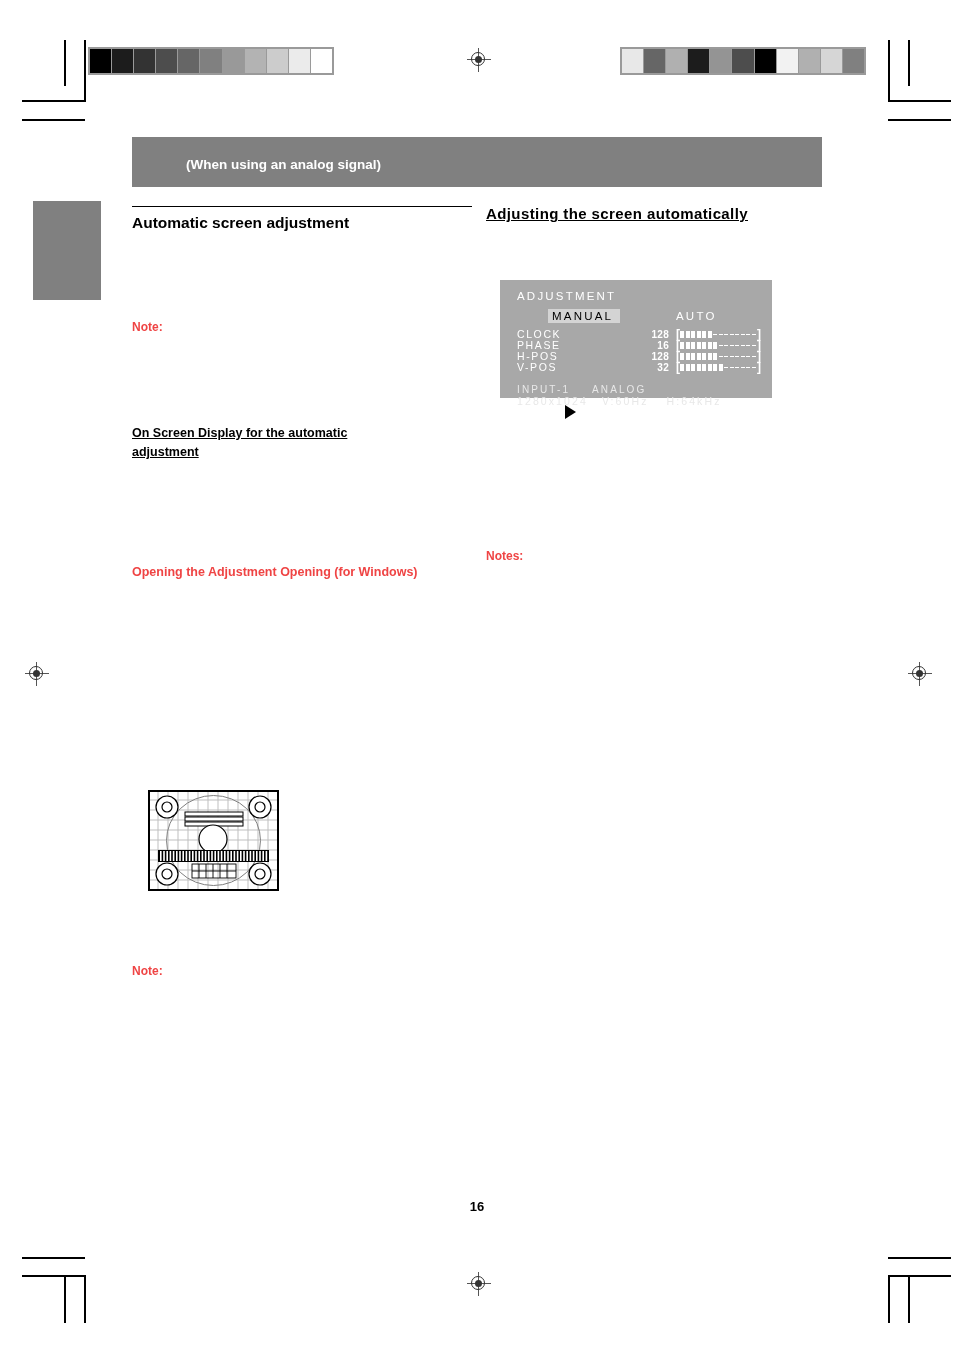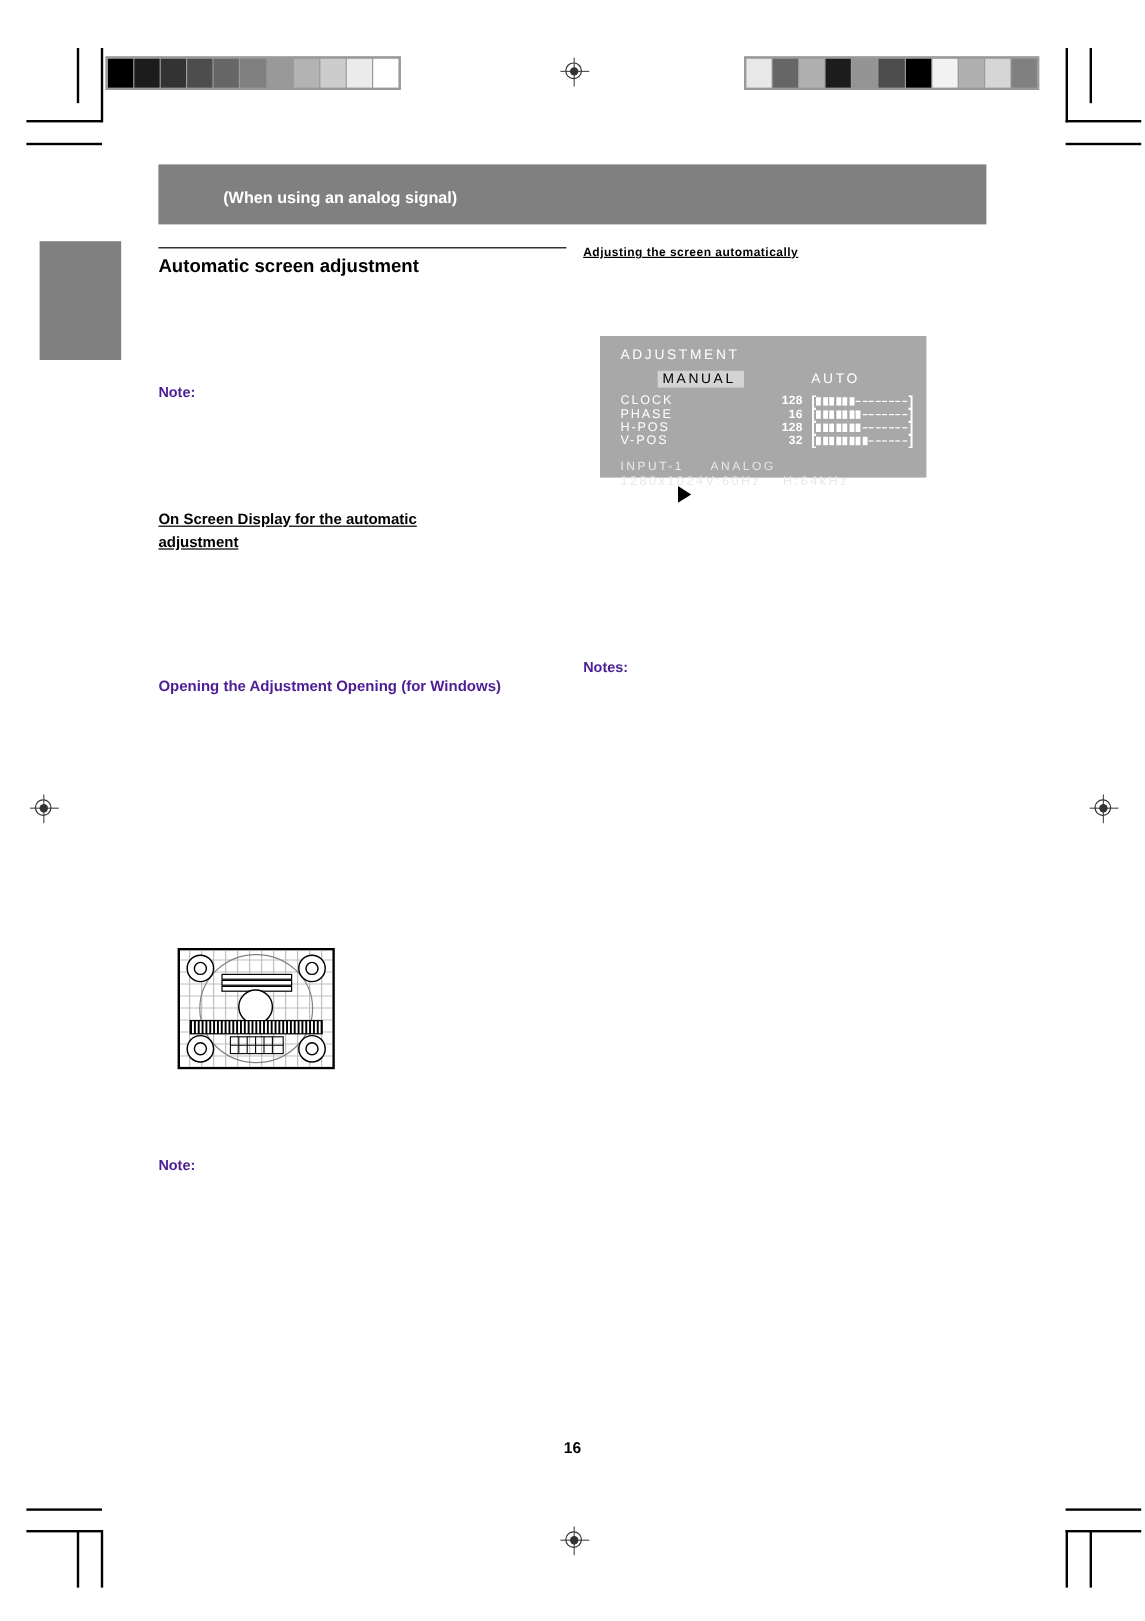--- a/index.html
+++ b/index.html
@@ -96,32 +96,32 @@
     font-size: 15.5px;
     font-weight: bold;
     color: #000;
     border-top: 1.5px solid #000;
     padding-top: 7px;
     box-sizing: border-box;
     white-space: nowrap;
   }
   .sub-head {
     position: absolute;
-    font-size: 10px;
+    font-size: 15px;
     font-weight: bold;
     color: #000;
     text-decoration: underline;
     white-space: nowrap;
     letter-spacing: 0.4px;
   }
   .body-label {
     position: absolute;
     font-size: 12px;
     font-weight: bold;
-    color: #4c1d95;
+    color: #ef4444;
     white-space: nowrap;
   }
   .multi-head {
     position: absolute;
     font-size: 12.5px;
     font-weight: bold;
     color: #000;
     line-height: 19px;
     width: 290px;
   }
@@ -216,21 +216,21 @@
   }
   .osd-foot1 .f-in { }
   .osd-foot1 .f-sig { margin-left: 22px; }
   .osd-foot2 {
     position: absolute;
     left: 17px; top: 115px;
     font-size: 10.5px;
     letter-spacing: 2.1px;
     color: #e8e8e8;
   }
-  .osd-foot2 .c2 { margin-left: 0; }
+  .osd-foot2 .c2 { margin-left: 14px; }
   .osd-foot2 .c3 { margin-left: 18px; }
 
   .osd-arrow {
     position: absolute;
     width: 0; height: 0;
     border-left: 11px solid #000;
     border-top: 7px solid transparent;
     border-bottom: 7px solid transparent;
   }
 

